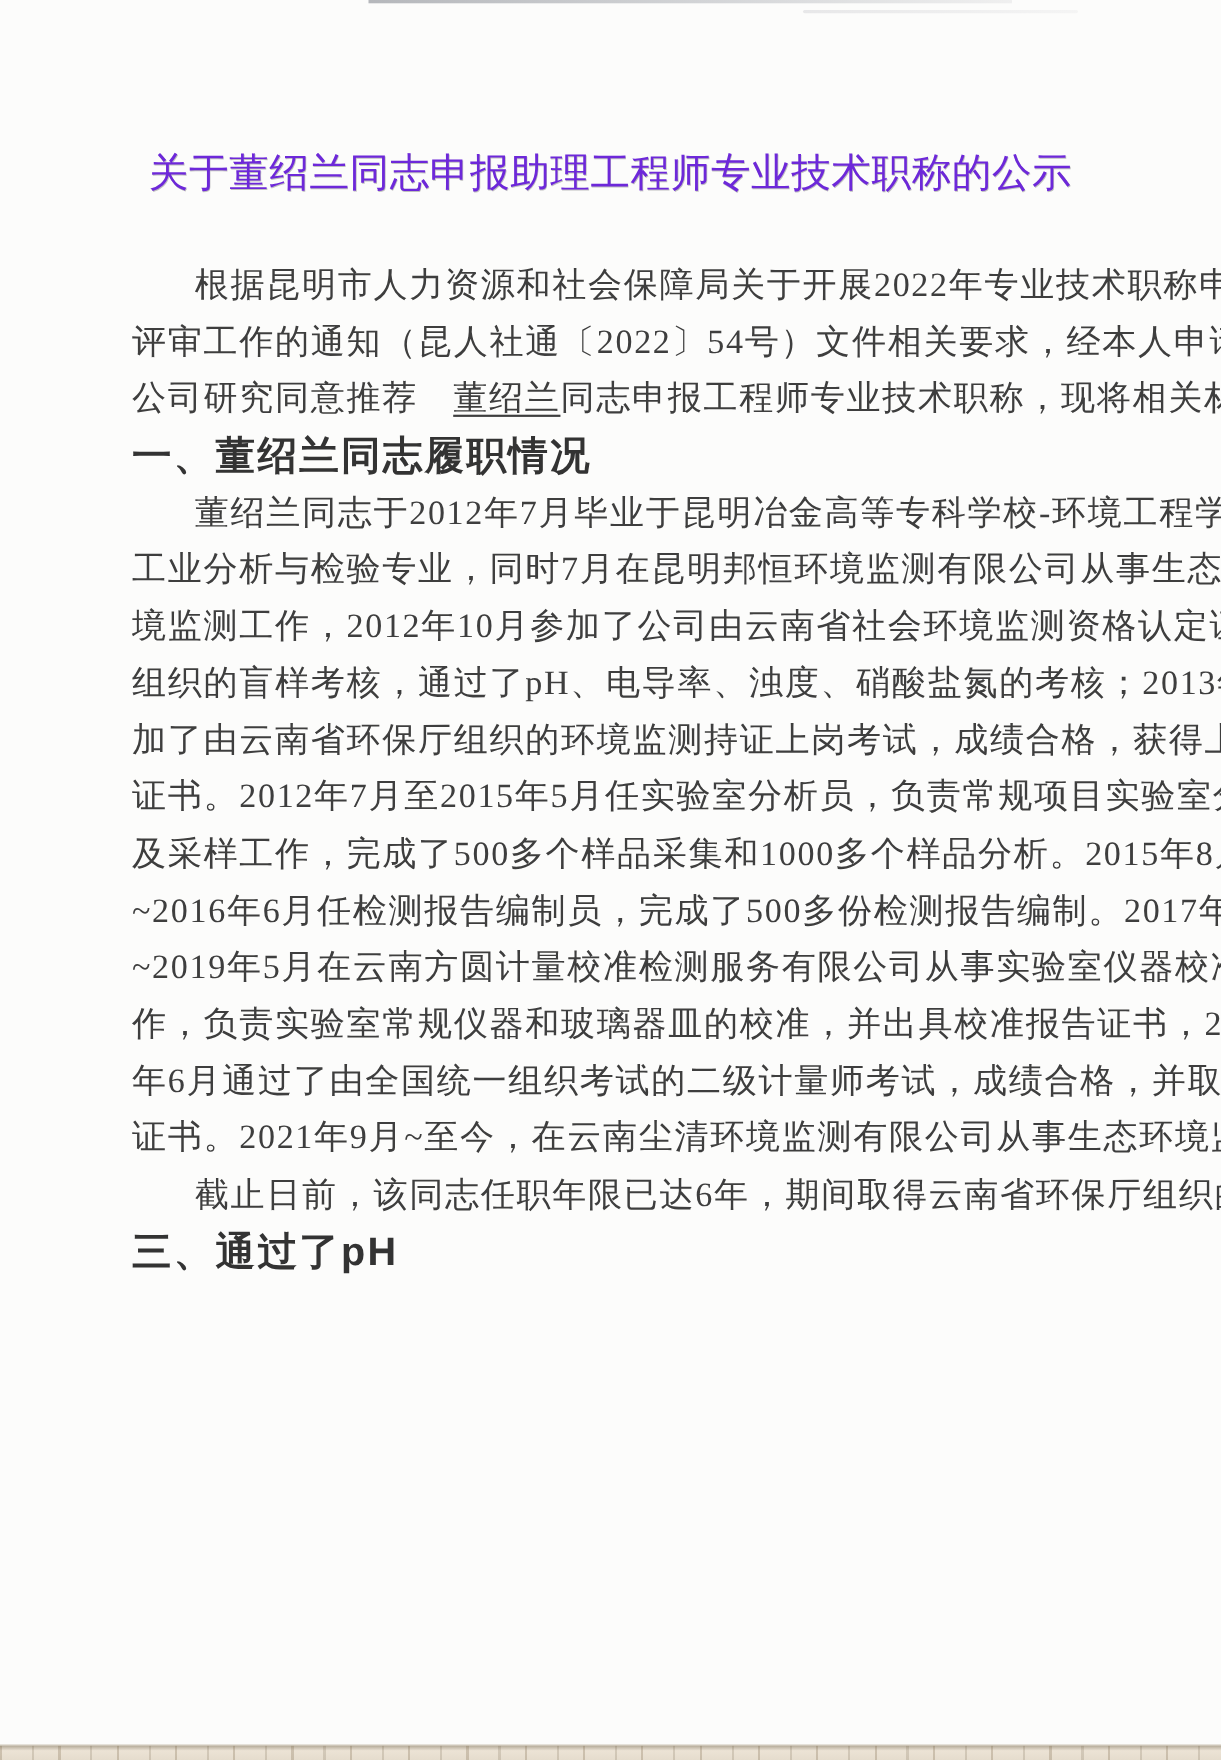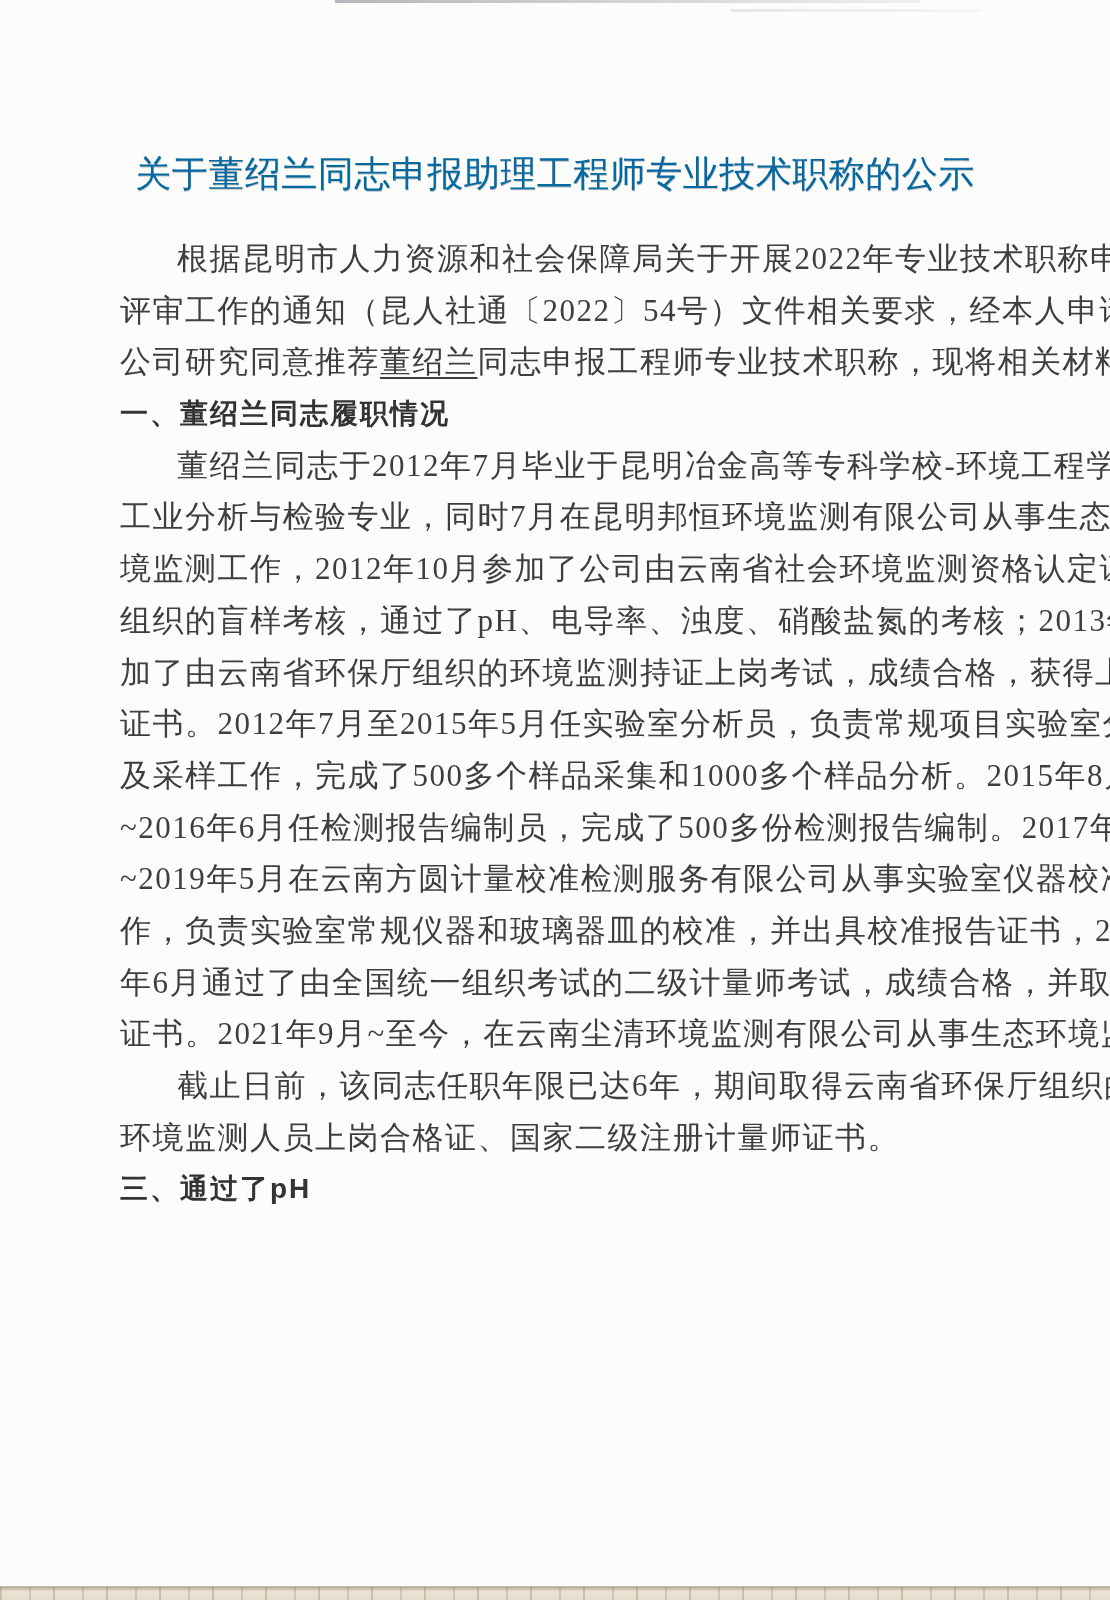--- a/index.html
+++ b/index.html
@@ -16,54 +16,55 @@
     position:absolute;top:0;left:335px;width:585px;height:3px;
     background:linear-gradient(90deg, rgba(95,100,110,0.45), rgba(120,125,135,0.30) 55%, rgba(150,150,158,0.12));
   }
   .top-artifact2{
     position:absolute;top:9px;left:730px;width:250px;height:3px;
     background:linear-gradient(90deg, rgba(170,170,178,0.25), rgba(190,190,196,0.12));
     border-radius:2px;
   }
   .doc-title{
     position:absolute;
-    top:150px;left:0;width:100%;
+    top:133px;left:0;width:100%;
     margin:0;
     text-align:center;
     font-size:36px;
     font-weight:400;
     letter-spacing:0.5px;
-    color:#0369a1;
+    color:#6d28d9;
     text-shadow:0.6px 0.8px 0.5px rgba(140,140,140,0.55);
   }
   .content{
     position:absolute;
     top:233px;left:120px;width:862px;
   }
   .line{
     font-size:31px;
     line-height:51.7px;
     height:51.7px;
     white-space:nowrap;
     letter-spacing:1.5px;
     color:#3e3e3e;
   }
   .line.indent{text-indent:57px;}
   .line.heading{
     font-family:"Liberation Sans","DejaVu Sans",sans-serif;
     font-weight:700;
-    font-size:28px;
+    font-size:36px;
     letter-spacing:2px;
     color:#333333;
   }
   .seg{display:inline;}
   .seg.u{
     text-decoration:underline;
     text-underline-offset:5px;
     text-decoration-thickness:1.5px;
+    margin-left:32px;
   }
   
   .bottom-strip{
     position:absolute;left:0;bottom:0;width:100%;height:13px;
     background:
       repeating-linear-gradient(90deg,
         rgba(125,105,75,0.28) 0 2px, rgba(0,0,0,0) 2px 29px,
         rgba(110,95,70,0.20) 29px 31px, rgba(0,0,0,0) 31px 53px),
       linear-gradient(#b4aa98, #ece3d5 35%, #e5dccd);
     border-top:1px solid #c4baa8;
@@ -89,18 +90,17 @@
       <div class="line body"><span class="seg">组织的盲样考核，通过了pH、电导率、浊度、硝酸盐氮的考核；2013年参</span></div>
       <div class="line body"><span class="seg">加了由云南省环保厅组织的环境监测持证上岗考试，成绩合格，获得上岗</span></div>
       <div class="line body"><span class="seg">证书。2012年7月至2015年5月任实验室分析员，负责常规项目实验室分析</span></div>
       <div class="line body"><span class="seg">及采样工作，完成了500多个样品采集和1000多个样品分析。2015年8月</span></div>
       <div class="line body"><span class="seg">~2016年6月任检测报告编制员，完成了500多份检测报告编制。2017年3月</span></div>
       <div class="line body"><span class="seg">~2019年5月在云南方圆计量校准检测服务有限公司从事实验室仪器校准工</span></div>
       <div class="line body"><span class="seg">作，负责实验室常规仪器和玻璃器皿的校准，并出具校准报告证书，2017</span></div>
       <div class="line body"><span class="seg">年6月通过了由全国统一组织考试的二级计量师考试，成绩合格，并取得</span></div>
       <div class="line body"><span class="seg">证书。2021年9月~至今，在云南尘清环境监测有限公司从事生态环境监测</span></div>
       <div class="line body indent"><span class="seg">截止日前，该同志任职年限已达6年，期间取得云南省环保厅组织的</span></div>
-      <div class="line body"><span class="seg">环境监测人员上岗合格证、国家二级注册计量师证书。</span></div>
       <div class="line heading"><span class="seg">三、通过了pH</span></div>
     </div>
 
   <div class="bottom-strip"></div>
 </div>
 
 </body></html>

